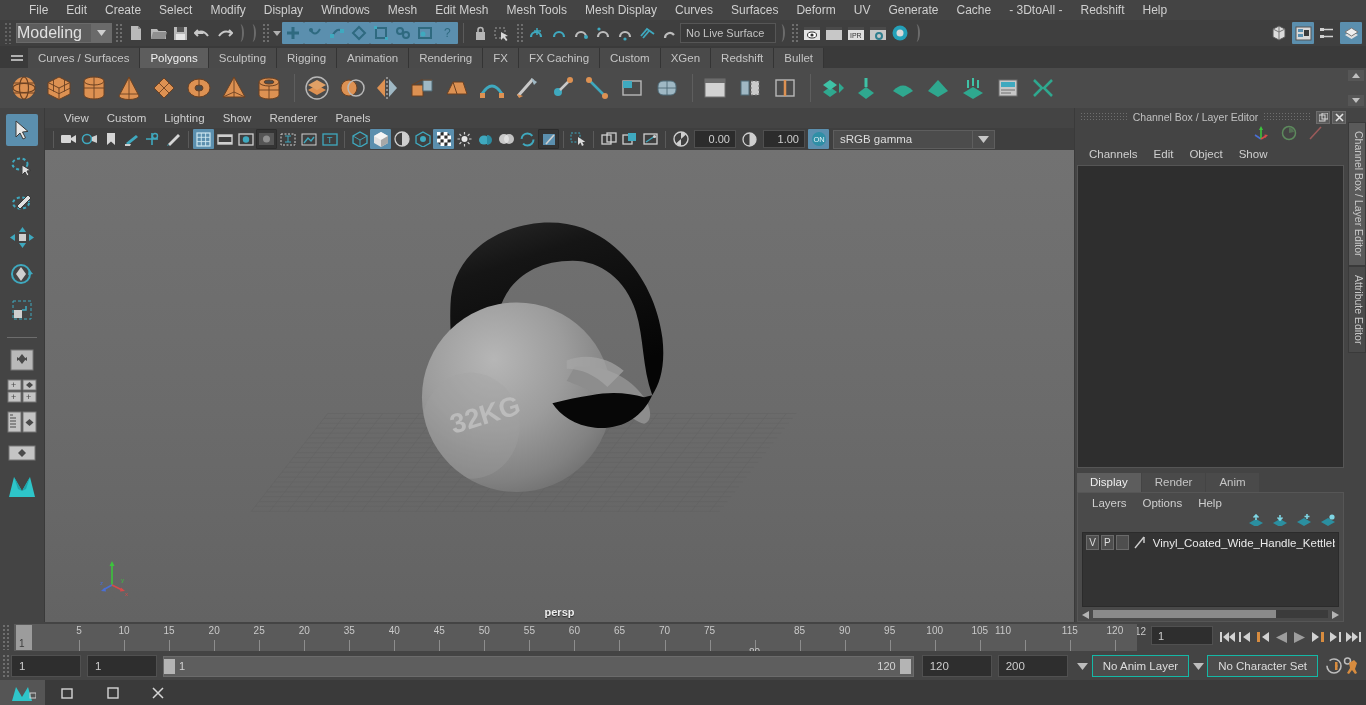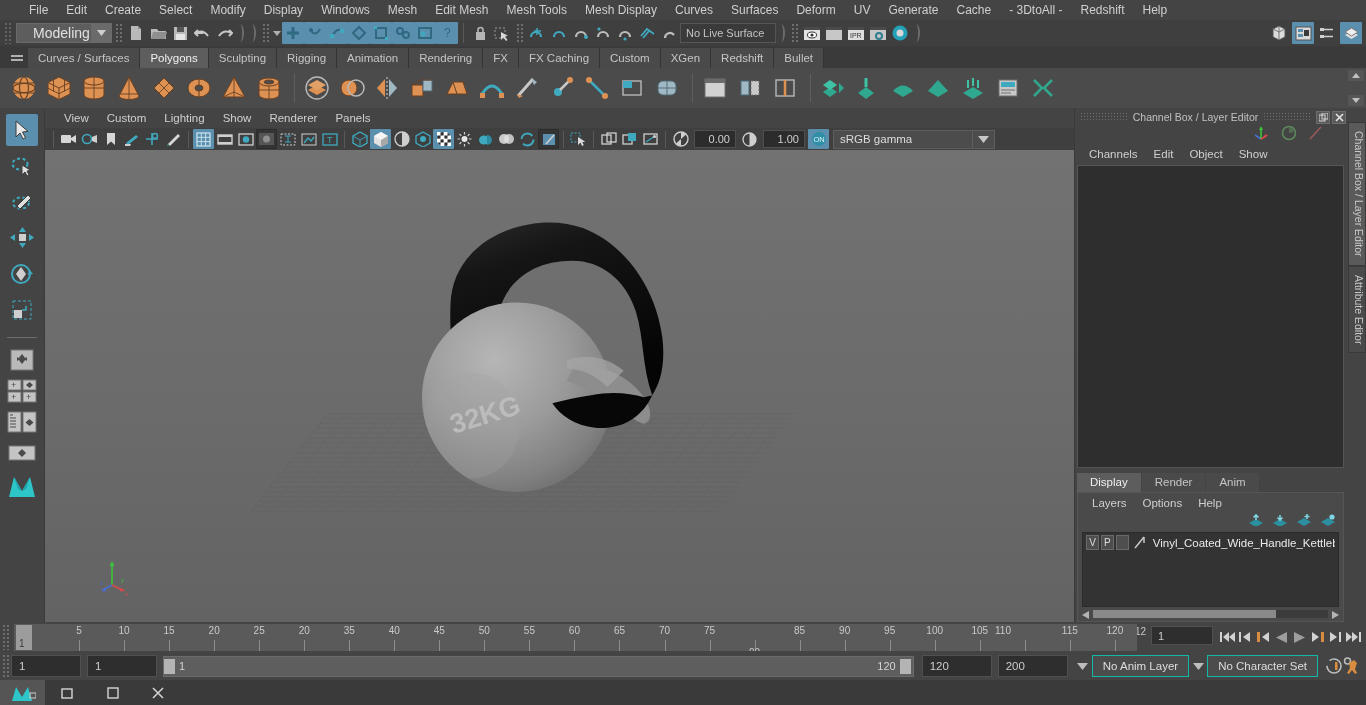--- a/index.html
+++ b/index.html
@@ -15,21 +15,21 @@
   
   .menubar{ height:20px; background:#444; display:flex; align-items:center; padding-left:20px; flex:0 0 20px; }
   .menubar .mi{ font-size:12px; color:#cfcfcf; padding:0 9px; line-height:20px; white-space:nowrap; cursor:default; }
 
   
   .statusline{ height:26px; background:#3f3f3f; display:flex; align-items:center; flex:0 0 26px; padding-left:4px; position:relative; }
   .gripdots{ width:9px; height:22px; flex:0 0 9px; margin-right:3px;
     background-image:radial-gradient(#6e6e6e 38%, transparent 40%);
     background-size:4px 4px; opacity:.75; }
   .menuset{ display:flex; align-items:center; height:20px; background:#5d5d5d; border:1px solid #6a6a6a; width:96px; }
-  .menuset .lbl{ font-size:14px; padding-left:16px; color:#e0e0e0; flex:1; }
+  .menuset .lbl{ font-size:16px; padding-left:0; color:#e0e0e0; flex:1; }
   .menuset .arw{ width:20px; height:18px; background:#6a6a6a; display:flex; align-items:center; justify-content:center; }
   .sep{ width:1px; height:20px; background:#5b5b5b; margin:0 5px; }
   .sepgrip{ width:7px; height:20px; margin:0 3px;
       background-image:radial-gradient(#6e6e6e 38%, transparent 40%); background-size:4px 4px; }
   .ico{ width:22px; height:22px; display:inline-flex; align-items:center; justify-content:center; flex:0 0 22px; }
   .ico svg{ display:block; }
   .tbbtn{ width:22px; height:22px; display:flex; align-items:center; justify-content:center; border-radius:1px; }
   .tbbtn.on{ background:#5b8fae; }
   .livefield{ height:20px; width:96px; background:#3a3a3a; border:1px solid #565656; font-size:11px; color:#c3c3c3; display:flex; align-items:center; padding-left:5px; }
   .pipe{ width:6px; height:18px; border-right:2px solid #6b6b6b; border-radius:0 60% 60% 0 / 0 50% 50% 0; margin:0 3px; }
@@ -1009,20 +1009,21 @@
           <polygon points="12,6 14.5,11 9.5,11" fill="#3cc43c"></polygon>
           <path d="M12 30 L3 35" stroke="#4a6fd6" stroke-width="1.6"></path>
           <polygon points="1,36 5,32.5 6,36.5" fill="#4a6fd6"></polygon>
           <path d="M12 30 L22 35" stroke="#d64a4a" stroke-width="1.6"></path>
           <polygon points="25,36 20,36.5 21,32.5" fill="#d64a4a"></polygon>
           <text x="21" y="27" font-size="6" fill="#3cc43c" font-family="Liberation Sans">y</text>
           <text x="0" y="30" font-size="6" fill="#4a6fd6" font-family="Liberation Sans">z</text>
           <text x="25" y="41" font-size="6" fill="#d64a4a" font-family="Liberation Sans">x</text>
         </svg>
 
+        <div class="camlabel">persp</div>
       </div>
     </div>
 
     <div class="rightpanel">
       <div class="rp-title">
         <span class="rp-dots"></span>
         <span>Channel Box / Layer Editor</span>
         <span class="rp-dots"></span>
         <span class="rp-winbtn">
           <svg width="9" height="9">

